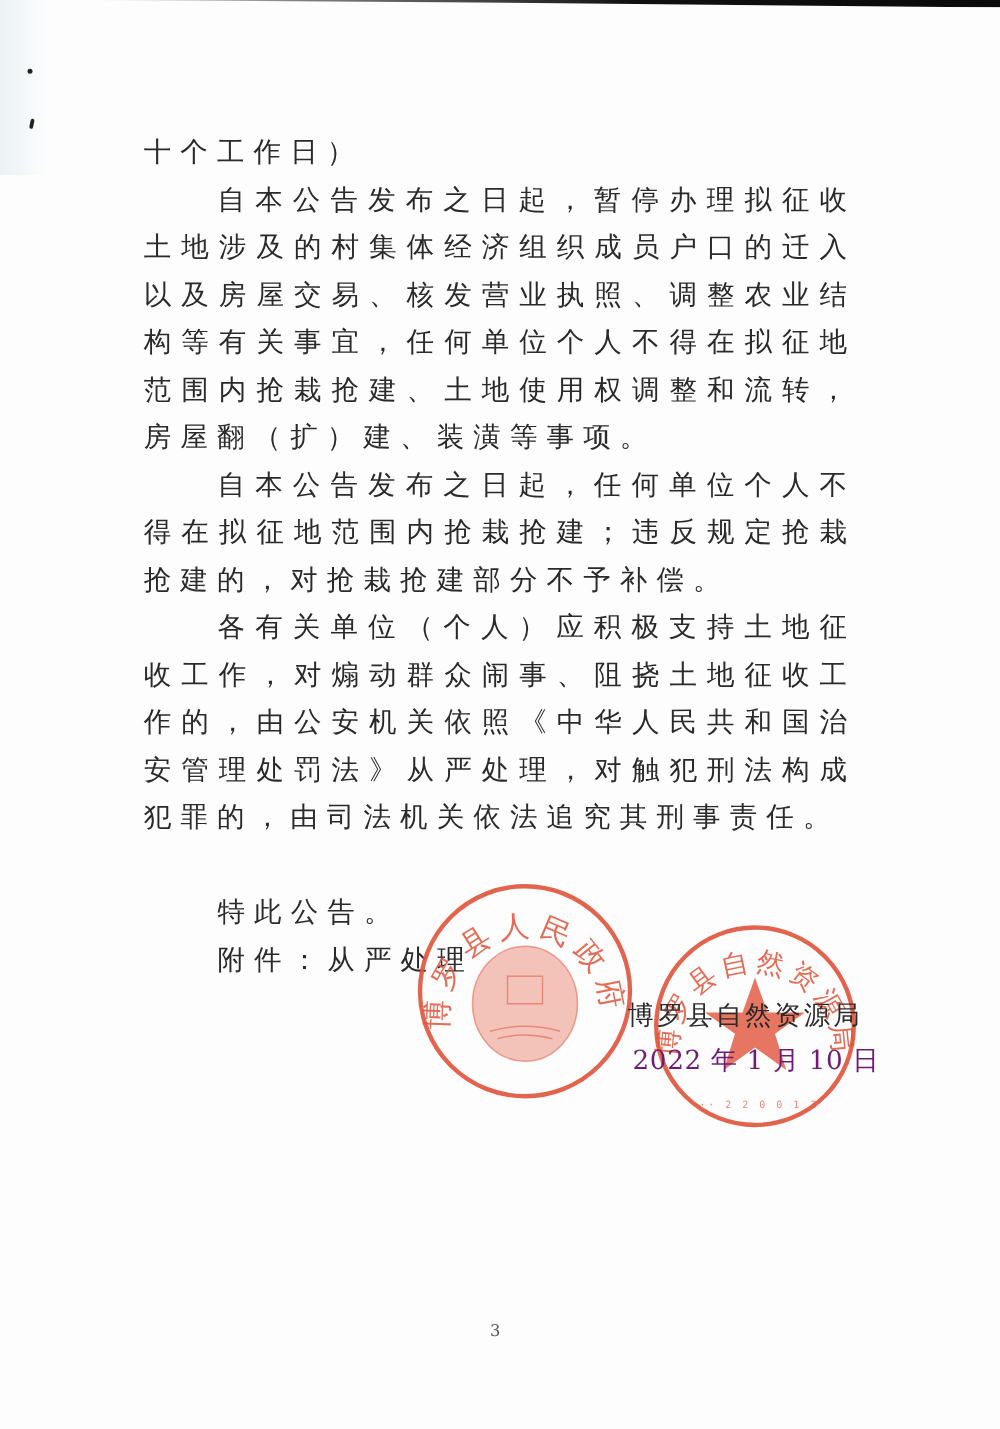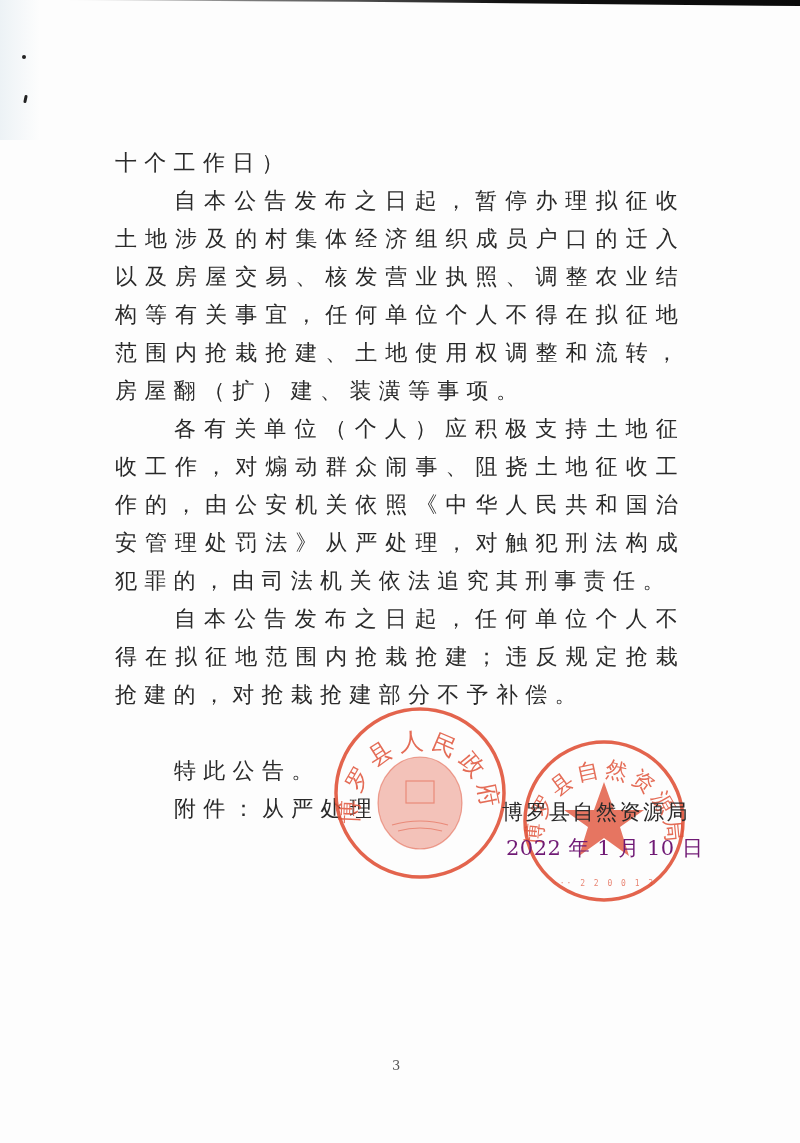--- a/index.html
+++ b/index.html
@@ -17,21 +17,21 @@
   .left-shadow {
     position: absolute; left: 0; top: 0; width: 40px; height: 140px;
     background: linear-gradient(to right, rgba(225,235,240,0.6), rgba(255,255,255,0));
   }
   .speck { position: absolute; background: #222; border-radius: 50%; }
   .speck.a { left: 22px; top: 55px; width: 4px; height: 4px; }
   .speck.b { left: 24px; top: 95px; width: 3px; height: 8px; border-radius: 2px; transform: rotate(12deg); }
 
   .body-text {
     position: absolute; left: 115px; top: 104px; width: 570px;
-    font-size: 22px; line-height: 38px; letter-spacing: 7.3px; margin-top: 40px;
+    font-size: 22px; line-height: 38px; letter-spacing: 7.3px;
   }
   .body-text p { margin: 0; text-align: justify; text-align-last: left; }
   .indent { text-indent: 59px; }
   .gap { height: 38px; }
   .sig-org {
     position: absolute; left: 502px; top: 798px;
     font-size: 21px; letter-spacing: 2.5px; white-space: nowrap; color: #2a2a2a;
   }
   .sig-date {
     position: absolute; left: 506px; top: 834px;
@@ -50,22 +50,22 @@
 <body>
 
 <div class="left-shadow"></div>
 <div class="top-edge"></div>
 <div class="speck a"></div>
 <div class="speck b"></div>
 
 <div class="body-text">
   <p>十个工作日）</p>
   <p class="indent">自本公告发布之日起，暂停办理拟征收土地涉及的村集体经济组织成员户口的迁入以及房屋交易、核发营业执照、调整农业结构等有关事宜，任何单位个人不得在拟征地范围内抢栽抢建、土地使用权调整和流转，房屋翻（扩）建、装潢等事项。</p>
+  <p class="indent">自本公告发布之日起，任何单位个人不得在拟征地范围内抢栽抢建；违反规定抢栽抢建的，对抢栽抢建部分不予补偿。</p>
   <p class="indent">各有关单位（个人）应积极支持土地征收工作，对煽动群众闹事、阻挠土地征收工作的，由公安机关依照《中华人民共和国治安管理处罚法》从严处理，对触犯刑法构成犯罪的，由司法机关依法追究其刑事责任。</p>
-  <p class="indent">自本公告发布之日起，任何单位个人不得在拟征地范围内抢栽抢建；违反规定抢栽抢建的，对抢栽抢建部分不予补偿。</p>
   <div class="gap"></div>
   <p class="indent">特此公告。</p>
   <p class="indent">附件：从严处理</p>
 </div>
 
 <svg class="seal seal-gov" viewBox="0 0 176 176">
   <circle cx="88" cy="88" r="84" fill="none" stroke="#e0533a" stroke-width="3.5" opacity="0.9"></circle>
   <defs>
     <path id="govArc" d="M 30 128 A 62 62 0 1 1 146 128"></path>
   </defs>

